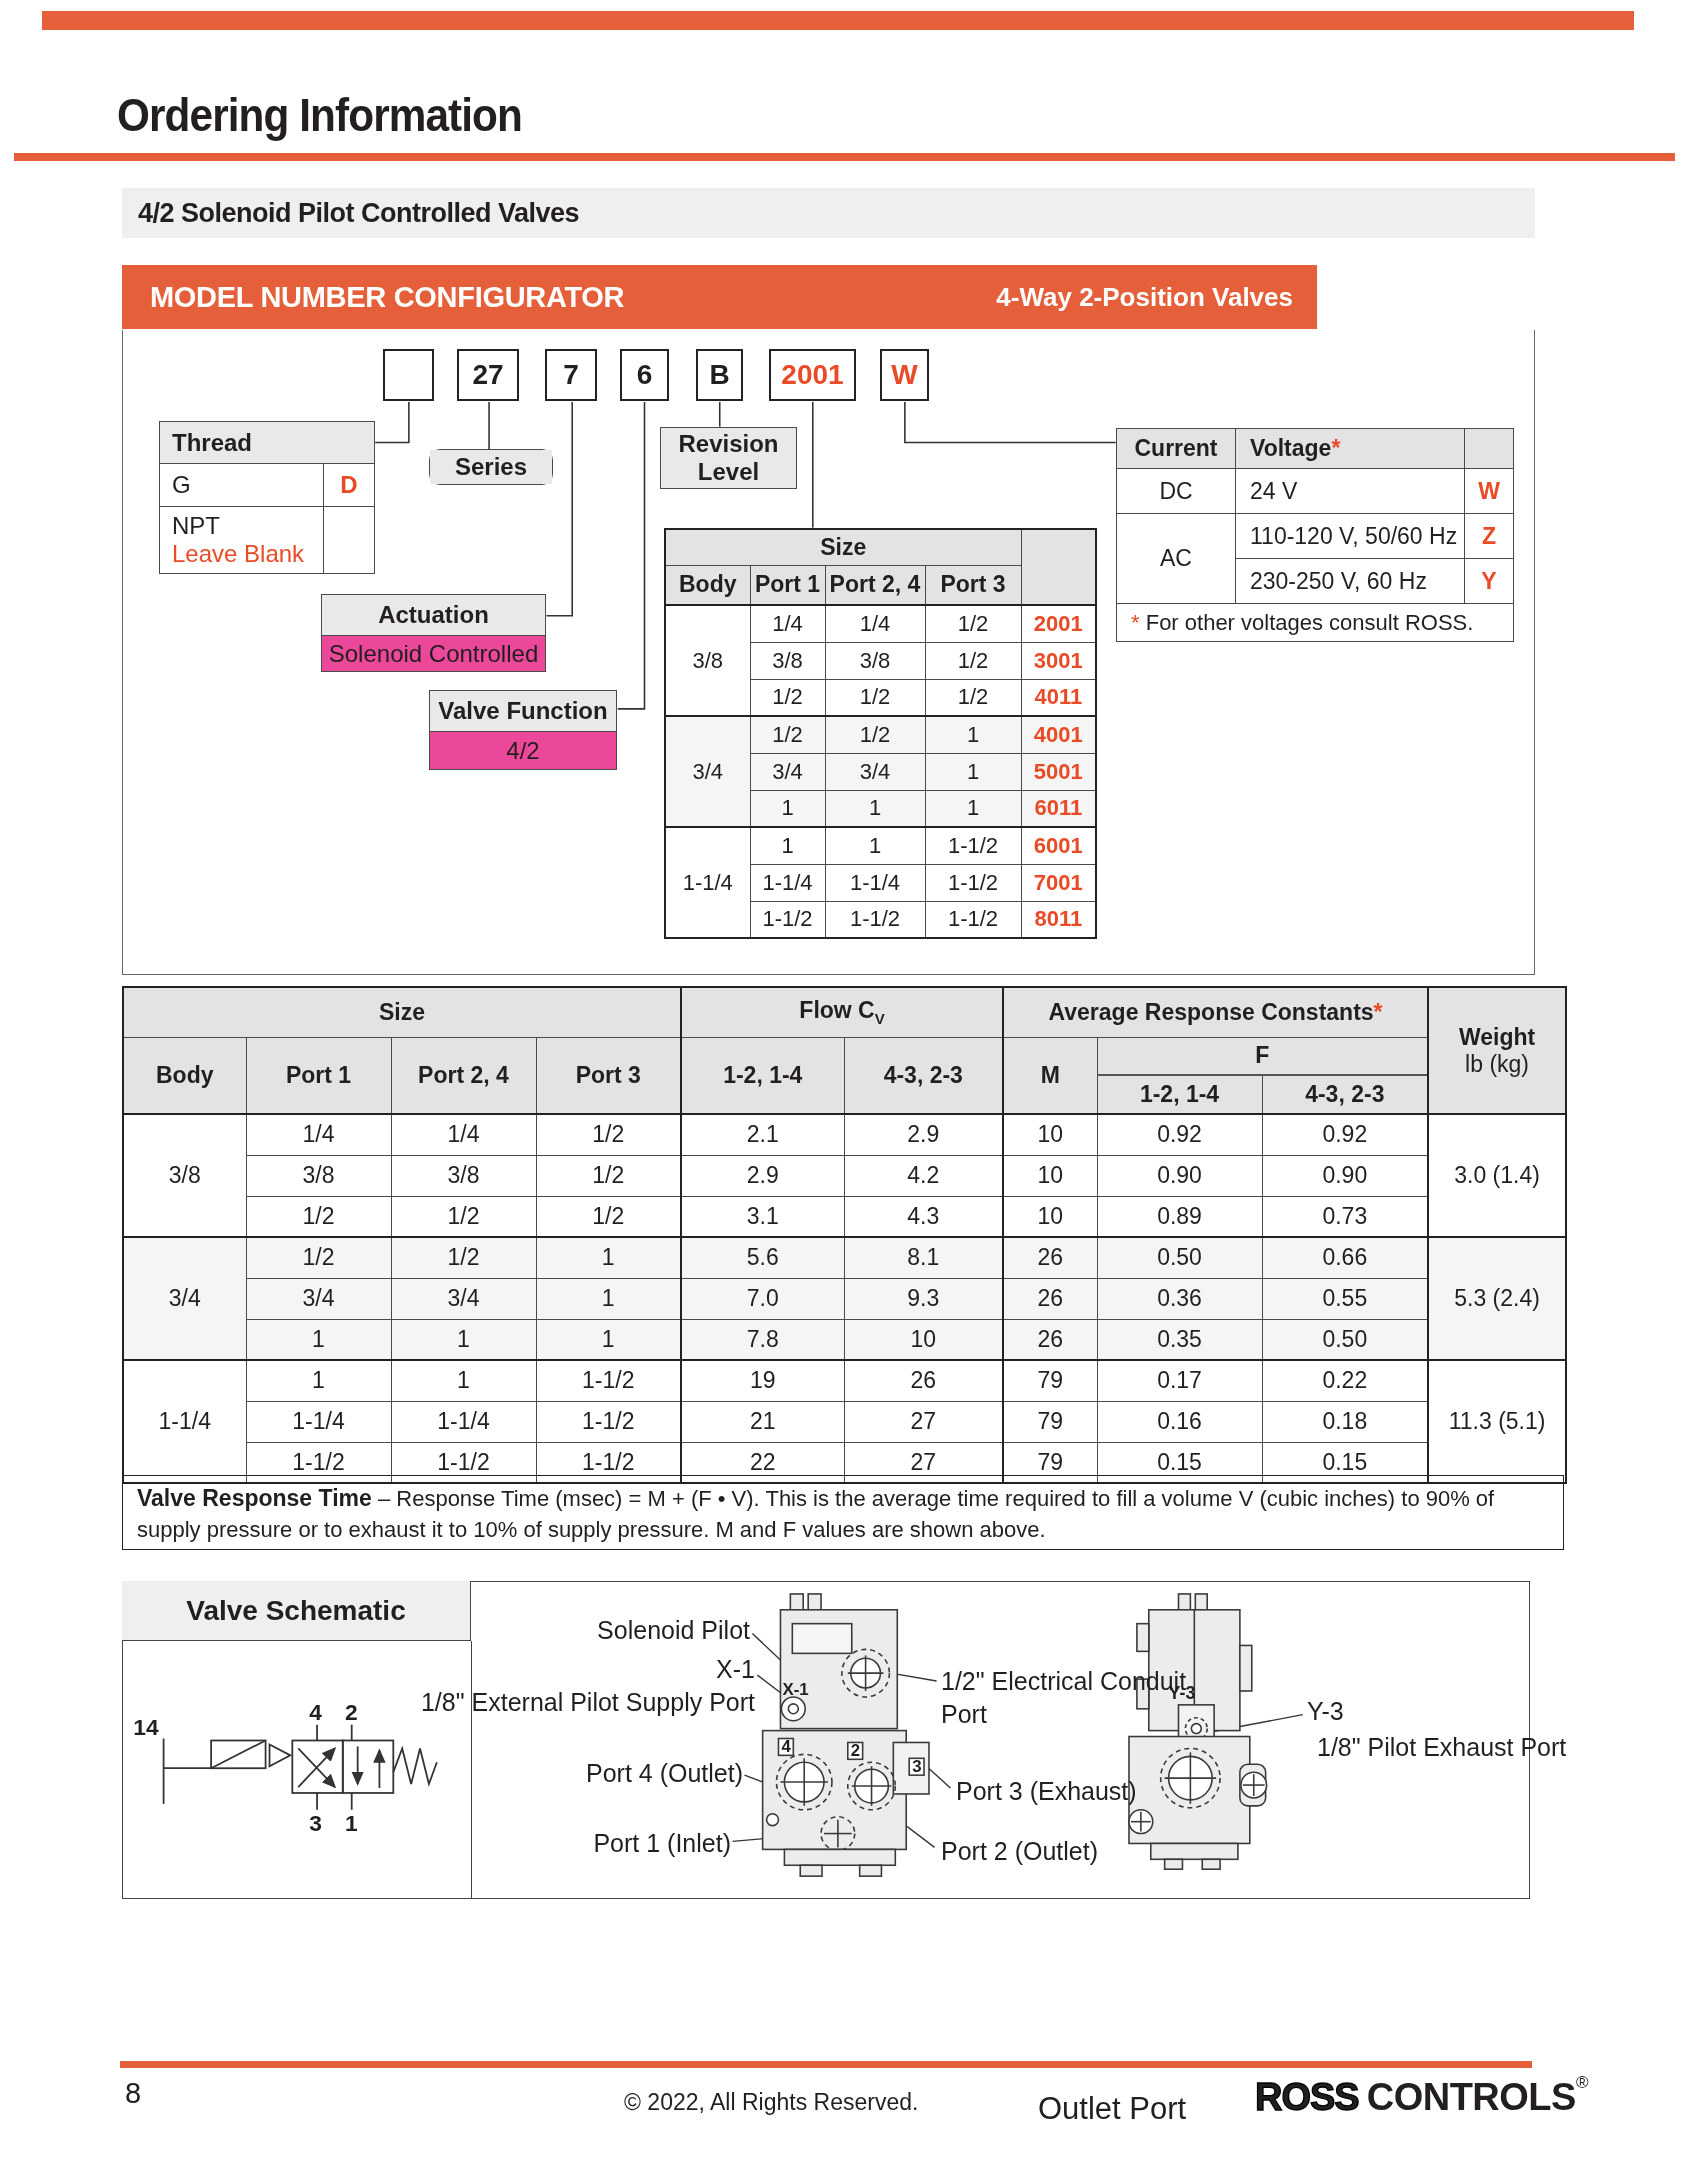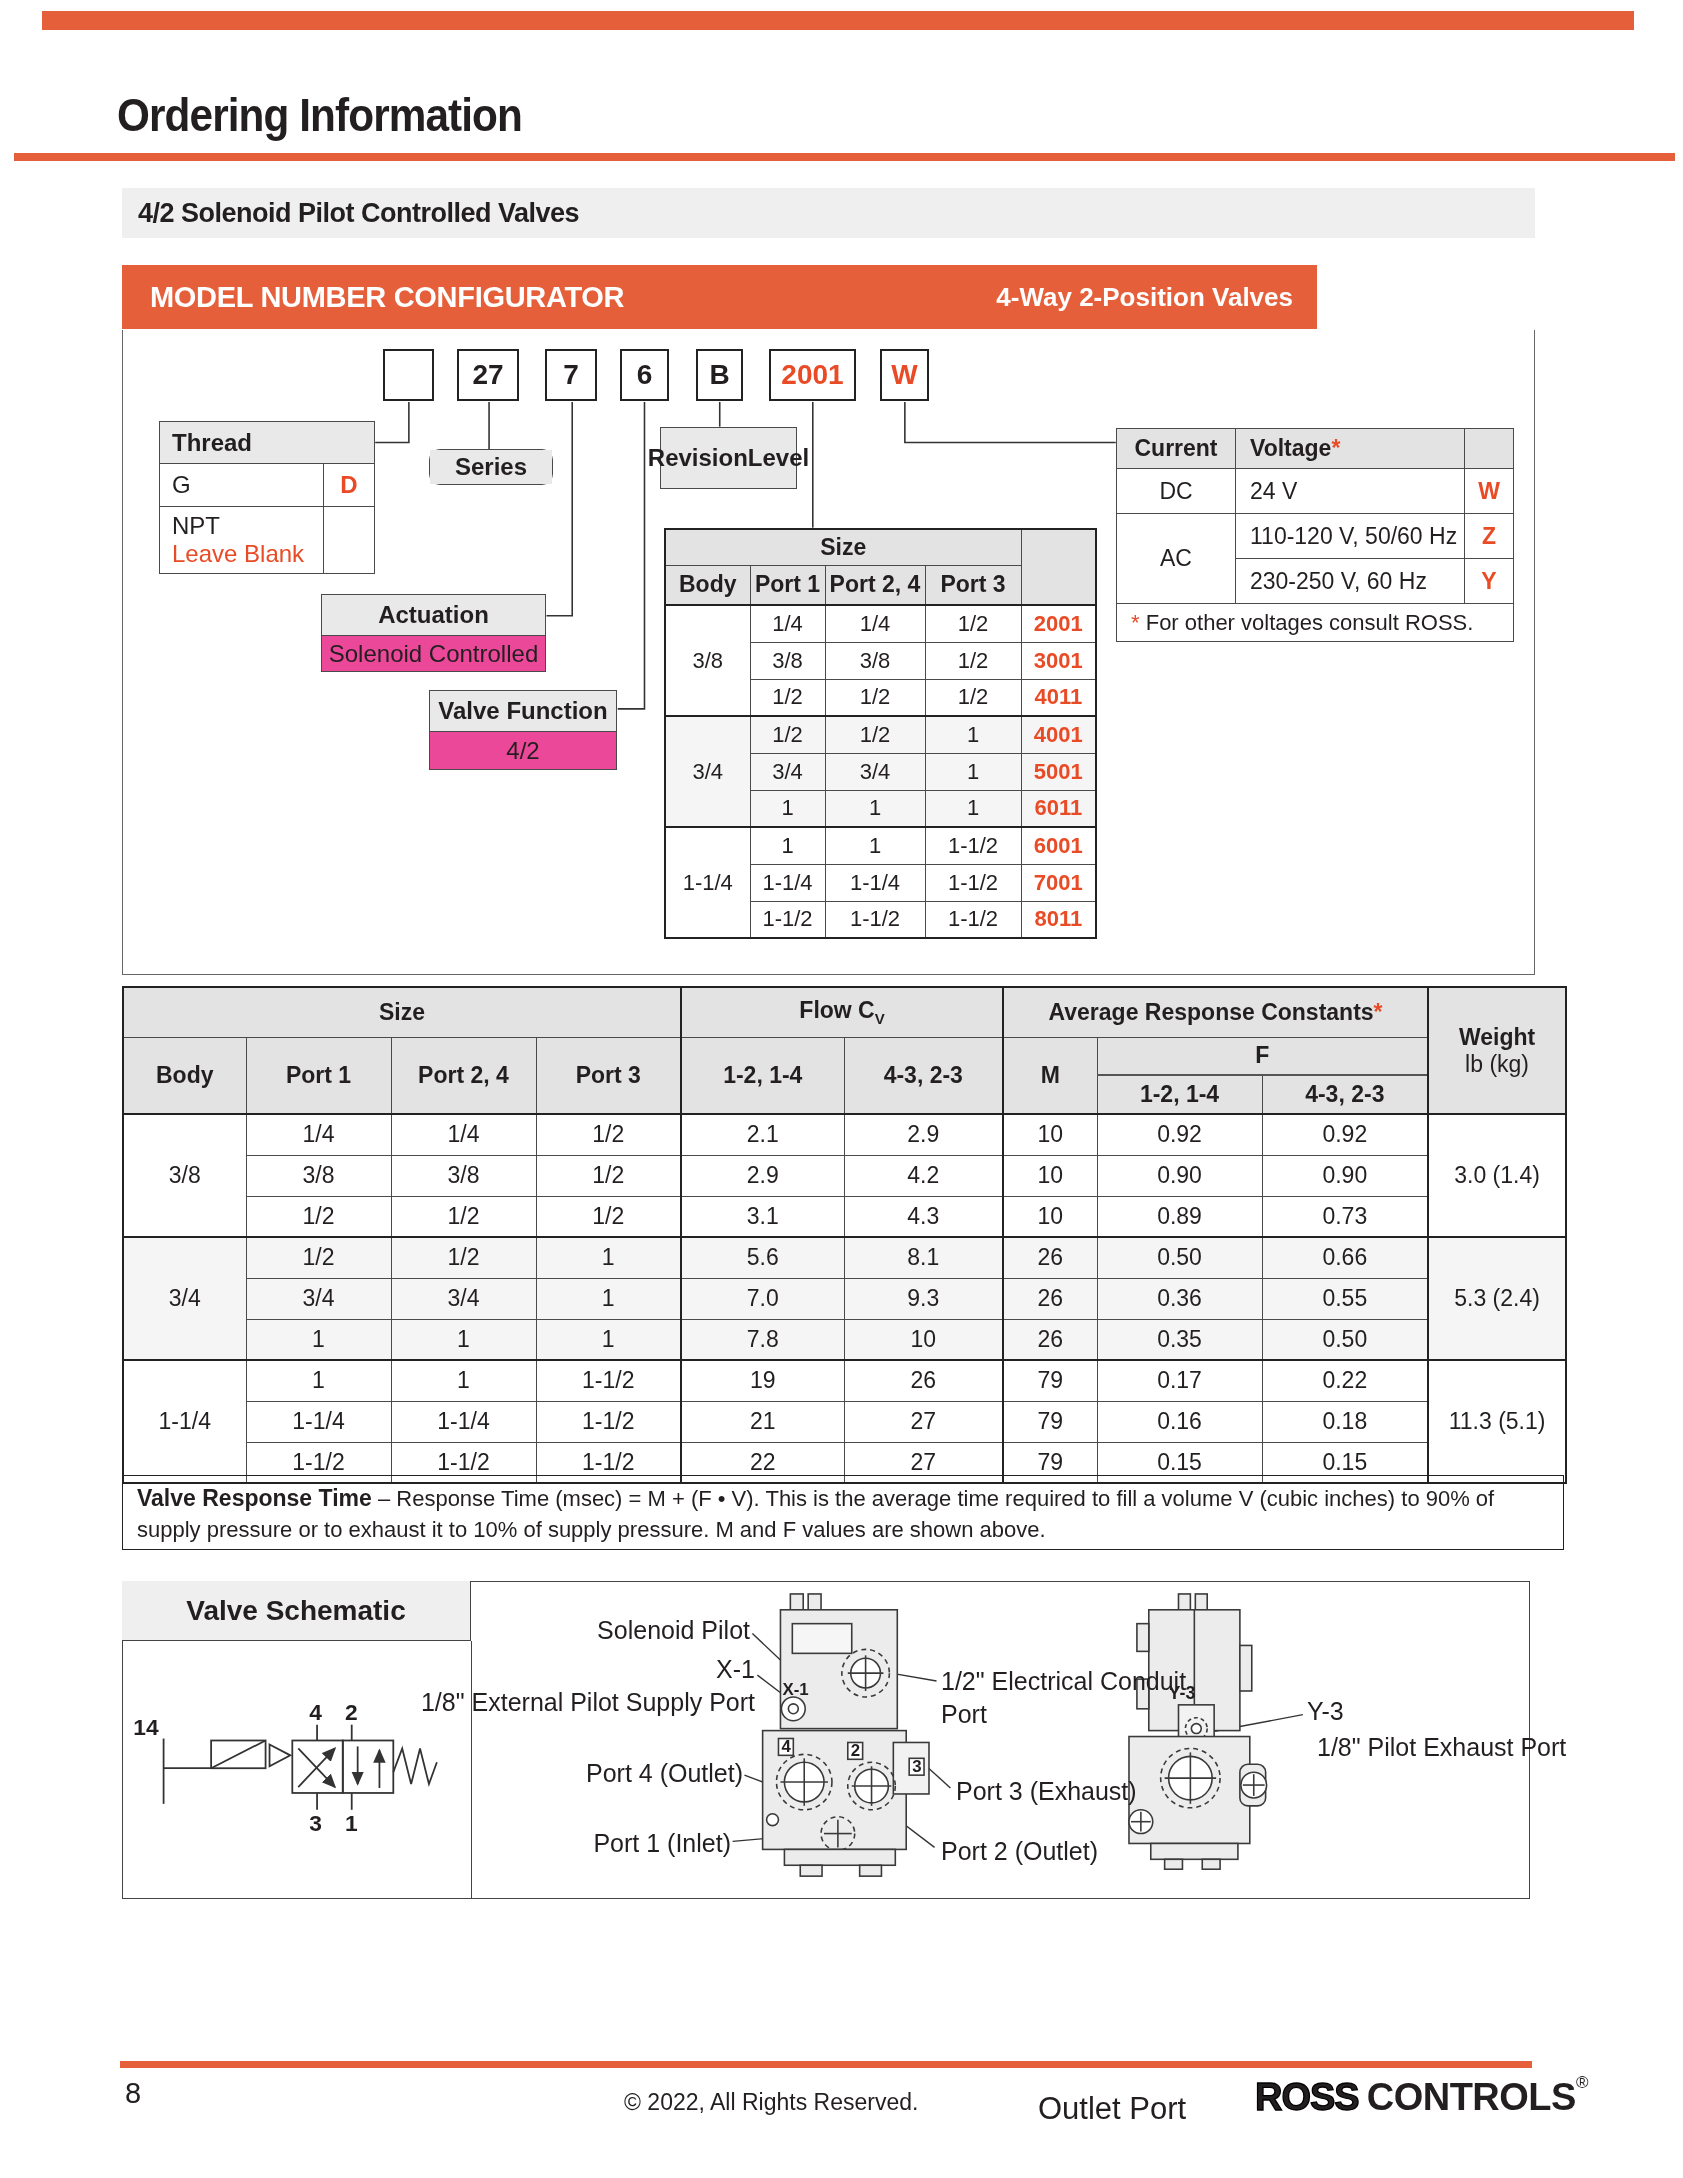--- a/index.html
+++ b/index.html
@@ -50,21 +50,21 @@
   .thread .r2 td{height:67px;}
   .thread .code{text-align:center;padding-left:0;color:var(--accentText);font-weight:bold;}
   .orangeTxt{color:var(--accentText);}
 
   .lbox{position:absolute;border:1px solid var(--bd);box-sizing:border-box;text-align:center;background:#fff;}
   .lbox .hd{background:var(--boxgray);font-weight:bold;font-size:24px;display:flex;align-items:center;justify-content:center;}
   .lbox .vl{font-size:24px;display:flex;align-items:center;justify-content:center;background:#ec4899;}
   .series-box{left:429px;top:449px;width:124px;height:36px;background:var(--boxgray);border-radius:11px;}
   .series-box .hd{height:100%;}
   .rev-box{left:660px;top:427px;width:137px;height:62px;background:var(--boxgray);}
-  .rev-box .hd{height:100%;flex-direction:row;line-height:28px;}
+  .rev-box .hd{height:100%;flex-direction:column;line-height:28px;}
   .act-box{left:321px;top:594px;width:225px;}
   .act-box .hd{height:40px;border-bottom:1px solid var(--bd);}
   .act-box .vl{height:35px;}
   .vf-box{left:429px;top:690px;width:188px;}
   .vf-box .hd{height:40px;border-bottom:1px solid var(--bd);}
   .vf-box .vl{height:37px;}
 
   
   .csize{left:664px;top:528px;width:432px;font-size:22px;text-align:center;border:2px solid var(--bdThick);}
   .csize th{background:var(--hdr);font-size:23px;border:1px solid var(--bd);}

